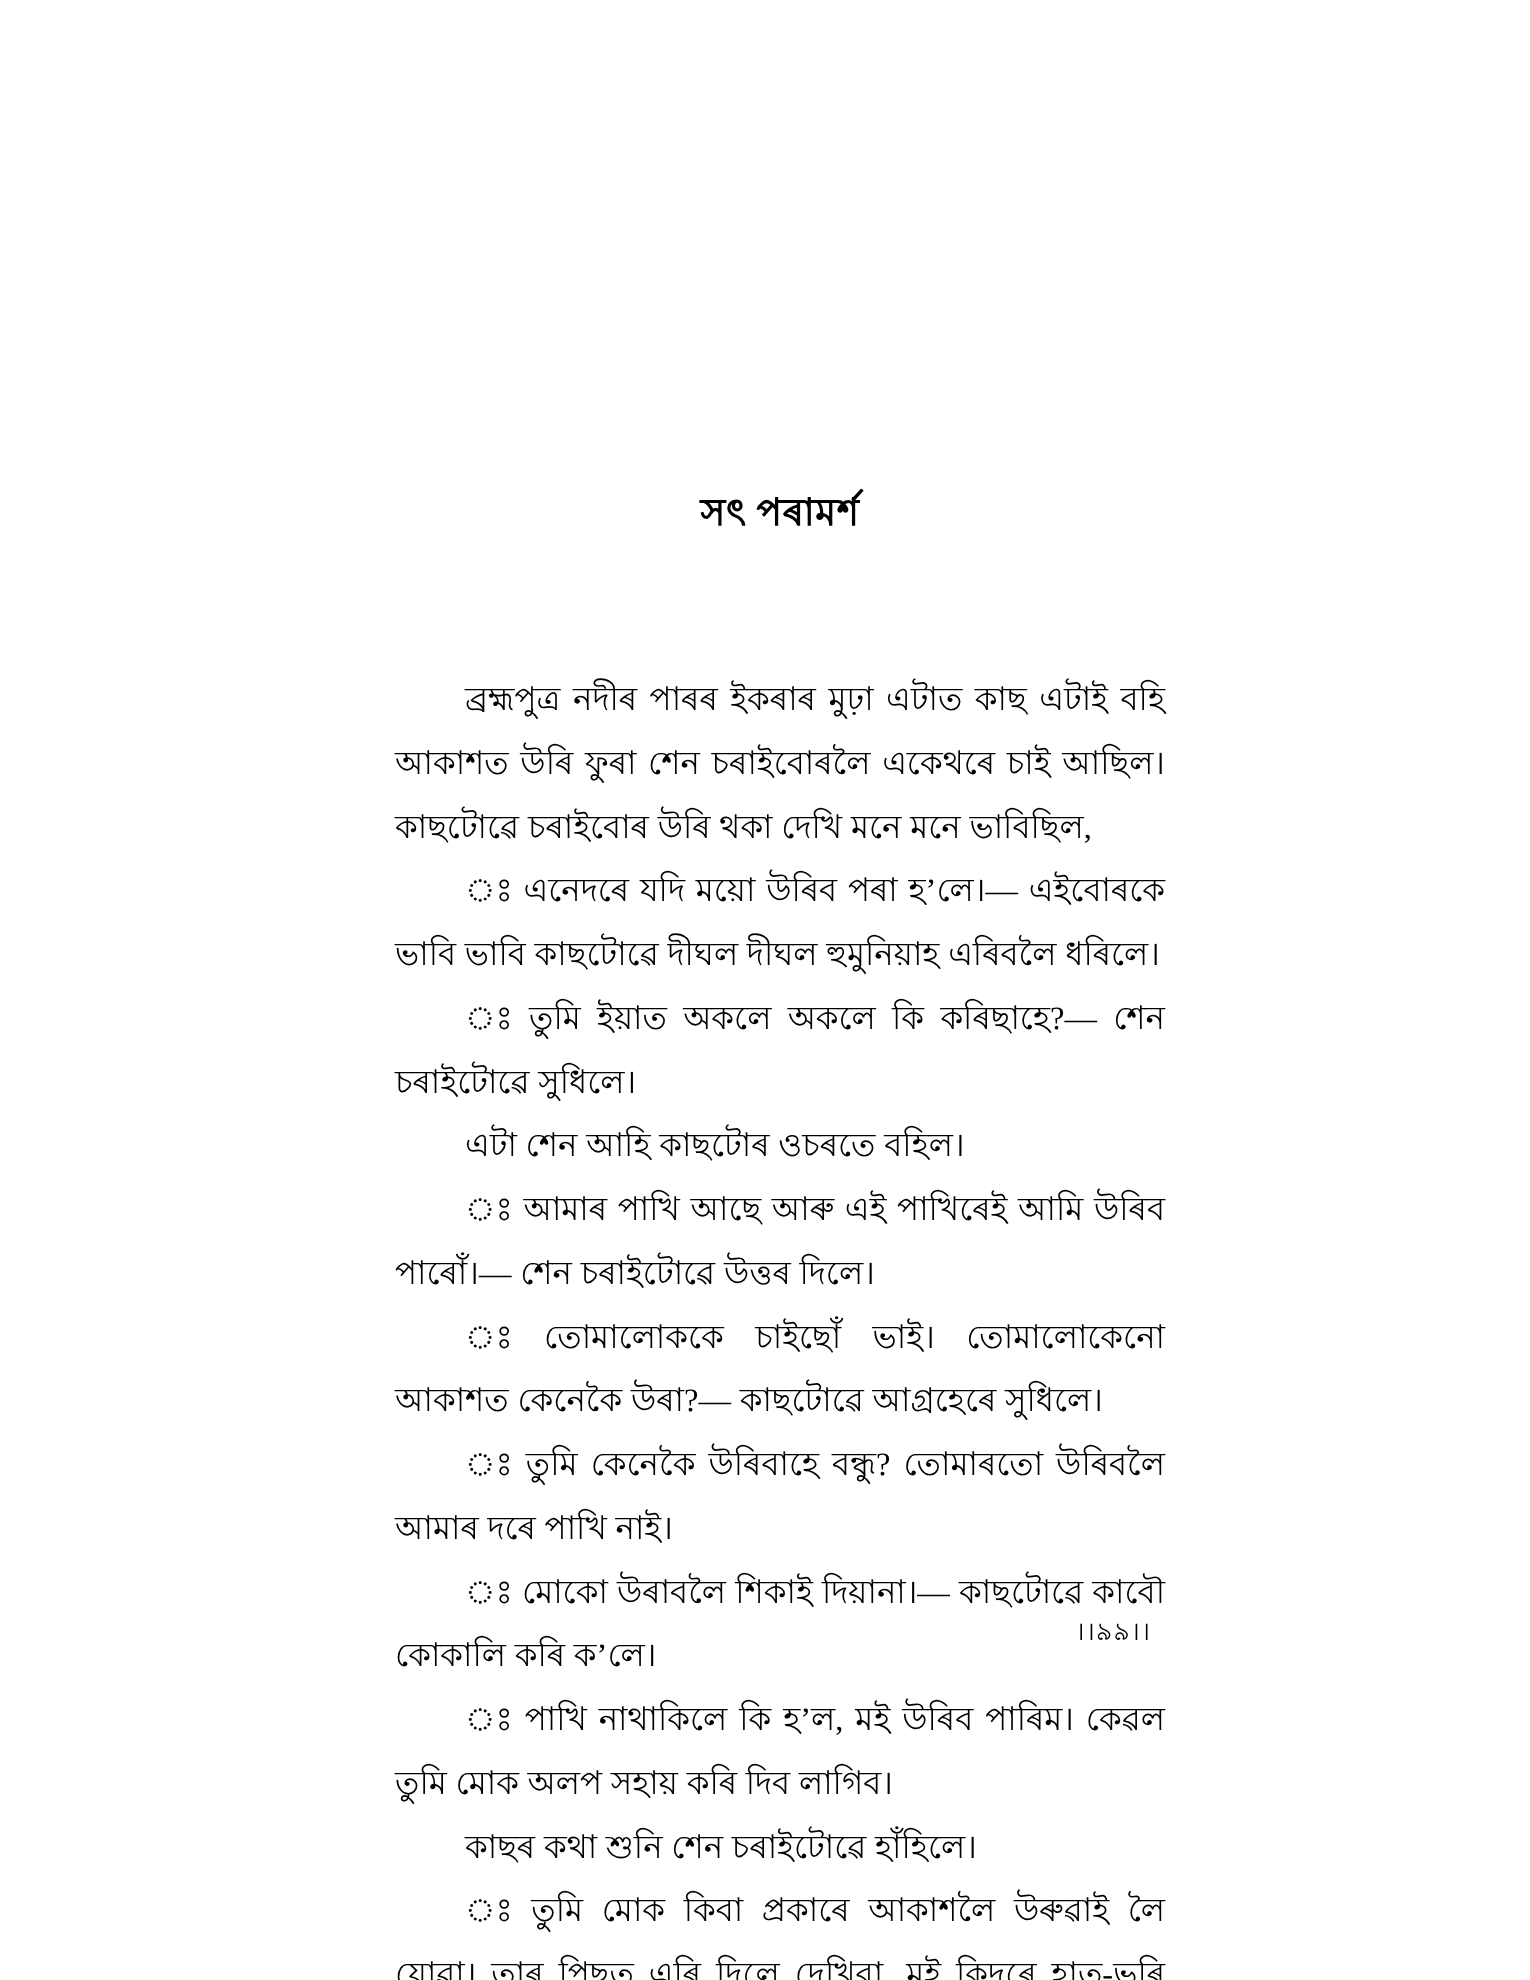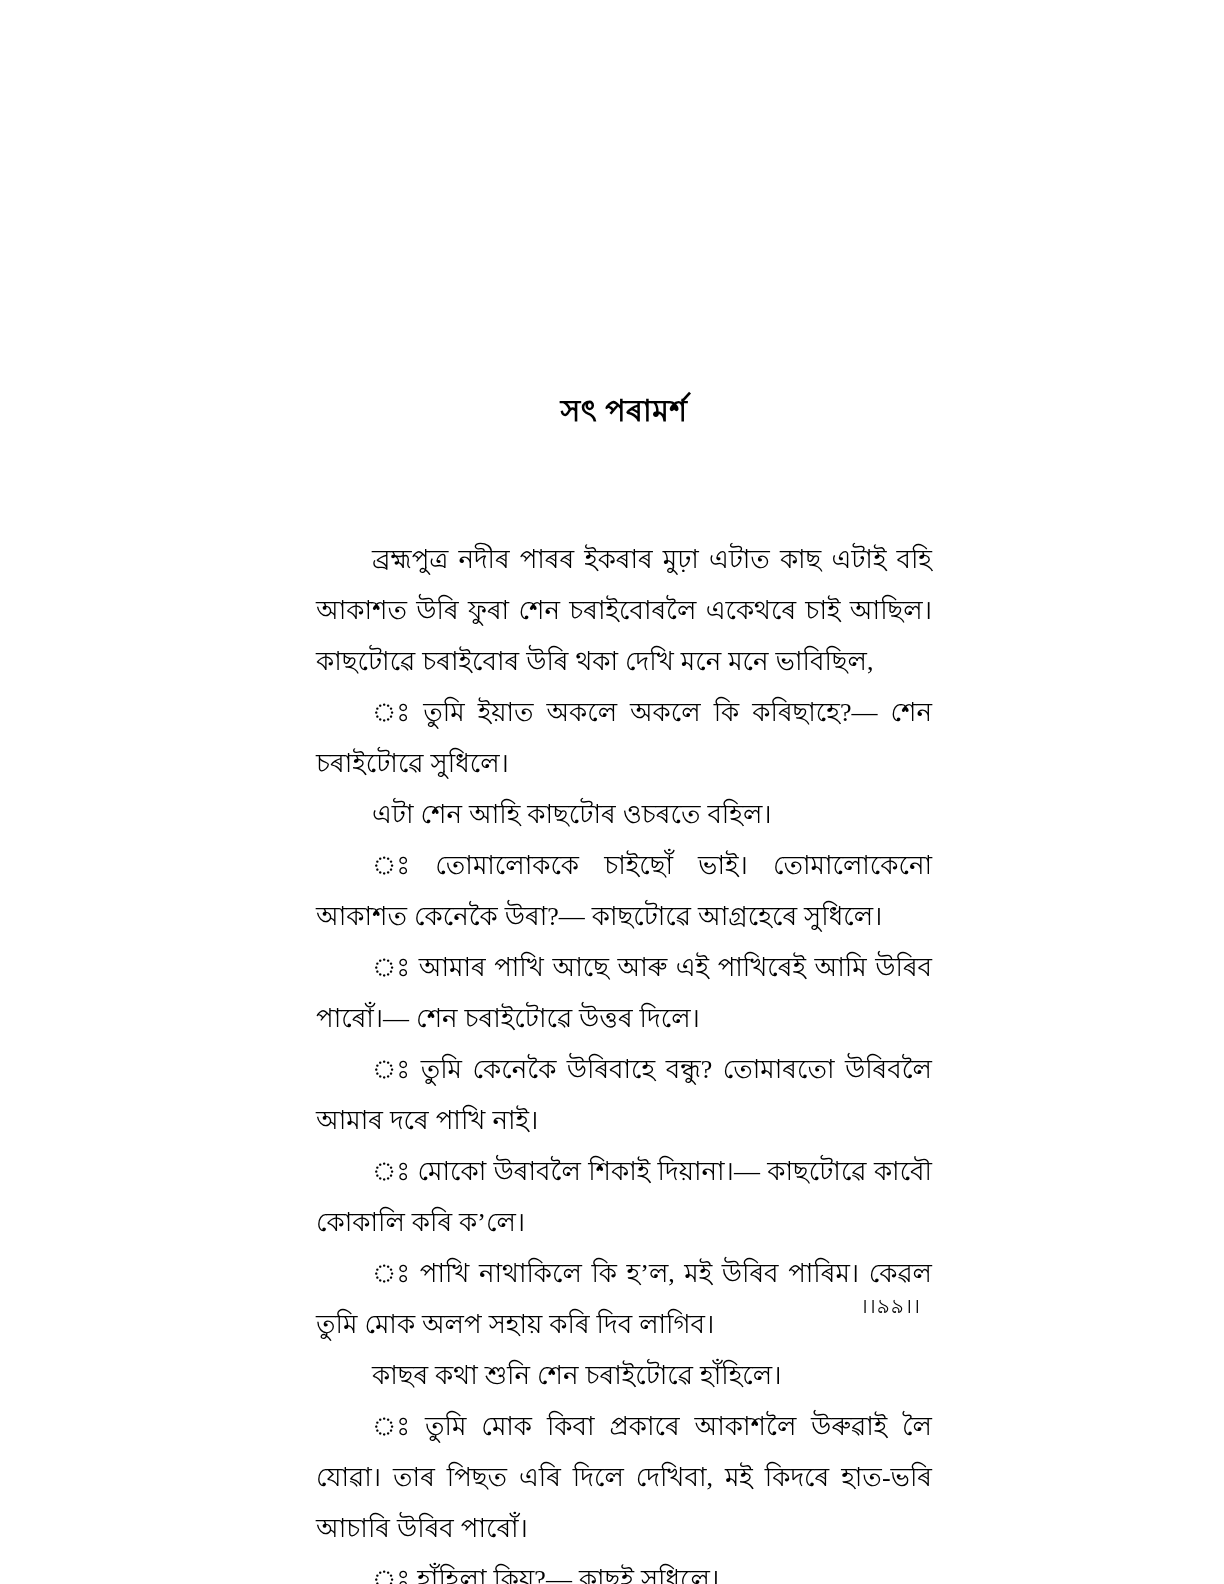--- a/index.html
+++ b/index.html
@@ -82,24 +82,25 @@
 <body>
 
 <div class="page-sheet">
 
   <div class="text-column">
 
     <h1 class="chapter-title">সৎ পৰামৰ্শ</h1>
 
     <div class="body-block">
       <p class="para">ব্ৰহ্মপুত্ৰ নদীৰ পাৰৰ ইকৰাৰ মুঢ়া এটাত কাছ এটাই বহি আকাশত উৰি ফুৰা শেন চৰাইবোৰলৈ একেথৰে চাই আছিল। কাছটোৱে চৰাইবোৰ উৰি থকা দেখি মনে মনে ভাবিছিল,</p>
+      <p class="para">ঃ এনেদৰে যদি ময়ো উৰিব পৰা হ’লে।— এইবোৰকে ভাবি ভাবি কাছটোৱে দীঘল দীঘল হুমুনিয়াহ এৰিবলৈ ধৰিলে।</p>
       <p class="para">ঃ তুমি ইয়াত অকলে অকলে কি কৰিছাহে?— শেন চৰাইটোৱে সুধিলে।</p>
       <p class="para">এটা শেন আহি কাছটোৰ ওচৰতে বহিল।</p>
+      <p class="para">ঃ আমাৰ পাখি আছে আৰু এই পাখিৰেই আমি উৰিব পাৰোঁ।— শেন চৰাইটোৱে উত্তৰ দিলে।</p>
       <p class="para">ঃ তোমালোককে চাইছোঁ ভাই। তোমালোকেনো আকাশত কেনেকৈ উৰা?— কাছটোৱে আগ্ৰহেৰে সুধিলে।</p>
-      <p class="para">ঃ আমাৰ পাখি আছে আৰু এই পাখিৰেই আমি উৰিব পাৰোঁ।— শেন চৰাইটোৱে উত্তৰ দিলে।</p>
       <p class="para">ঃ তুমি কেনেকৈ উৰিবাহে বন্ধু? তোমাৰতো উৰিবলৈ আমাৰ দৰে পাখি নাই।</p>
       <p class="para">ঃ মোকো উৰাবলৈ শিকাই দিয়ানা।— কাছটোৱে কাবৌ কোকালি কৰি ক’লে।</p>
       <p class="para">ঃ পাখি নাথাকিলে কি হ’ল, মই উৰিব পাৰিম। কেৱল তুমি মোক অলপ সহায় কৰি দিব লাগিব।</p>
       <p class="para">কাছৰ কথা শুনি শেন চৰাইটোৱে হাঁহিলে।</p>
       <p class="para">ঃ তুমি মোক কিবা প্ৰকাৰে আকাশলৈ উৰুৱাই লৈ যোৱা। তাৰ পিছত এৰি দিলে দেখিবা, মই কিদৰে হাত-ভৰি আচাৰি উৰিব পাৰোঁ।</p>
       <p class="para">ঃ হাঁহিলা কিয়?— কাছই সুধিলে।</p>
     </div>
   </div>
 
   <div class="page-number">।।৯৯।।</div>

